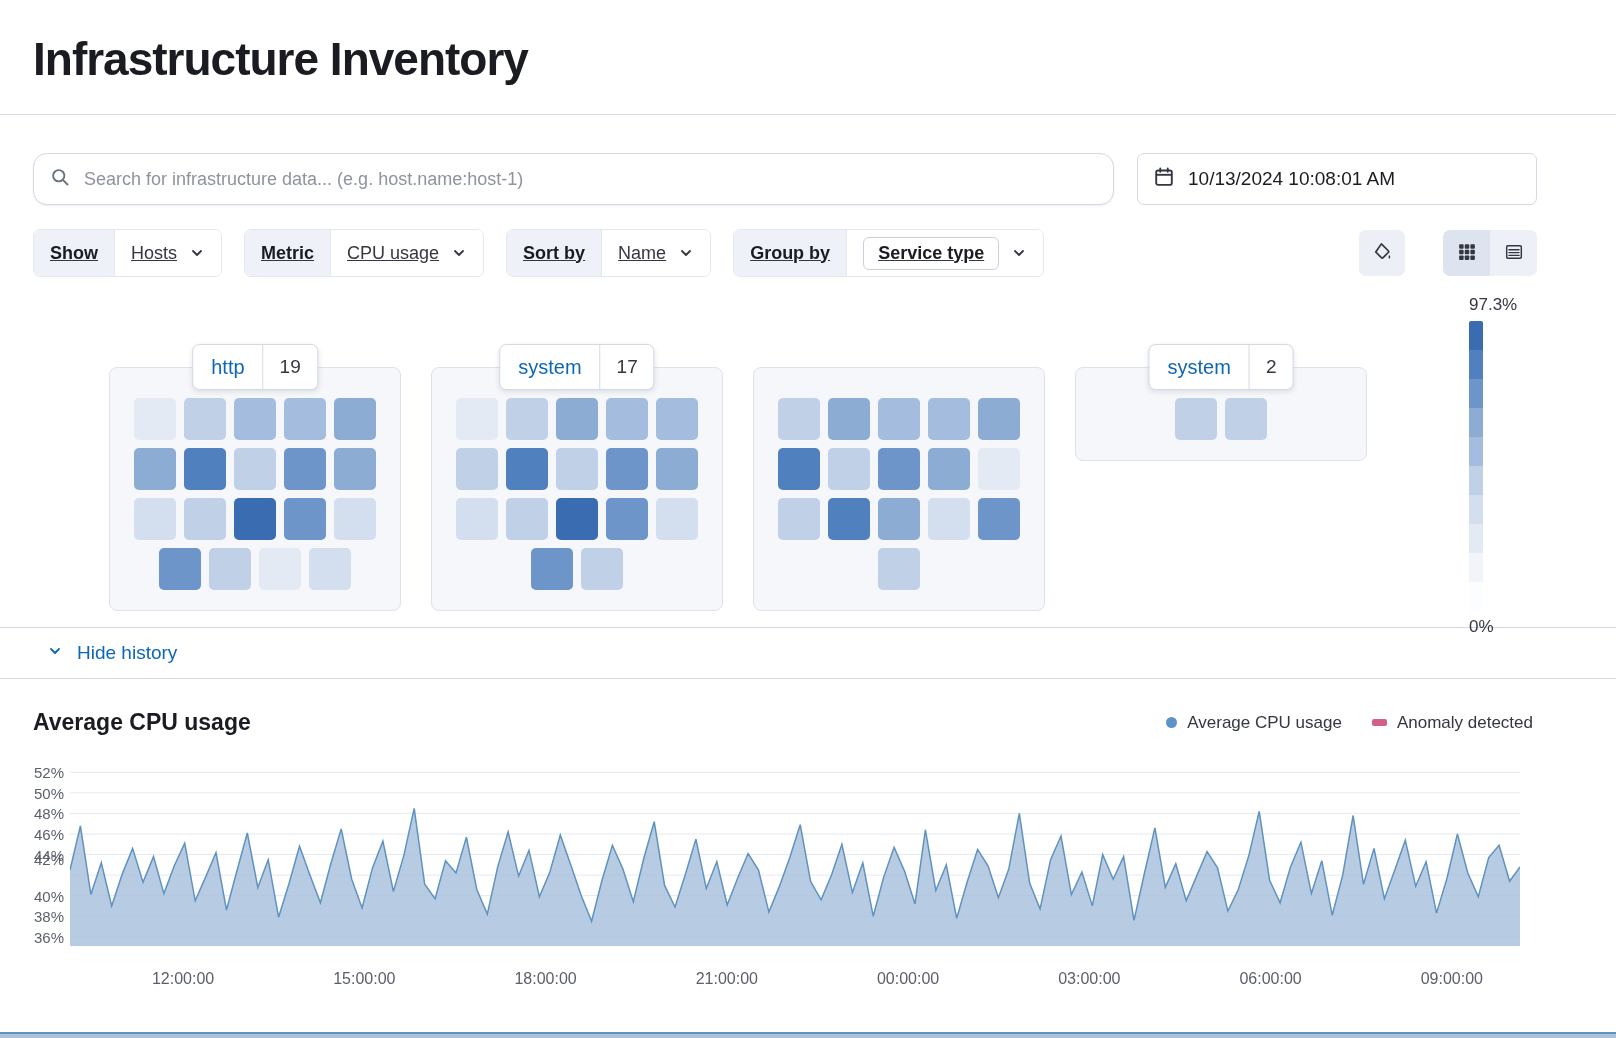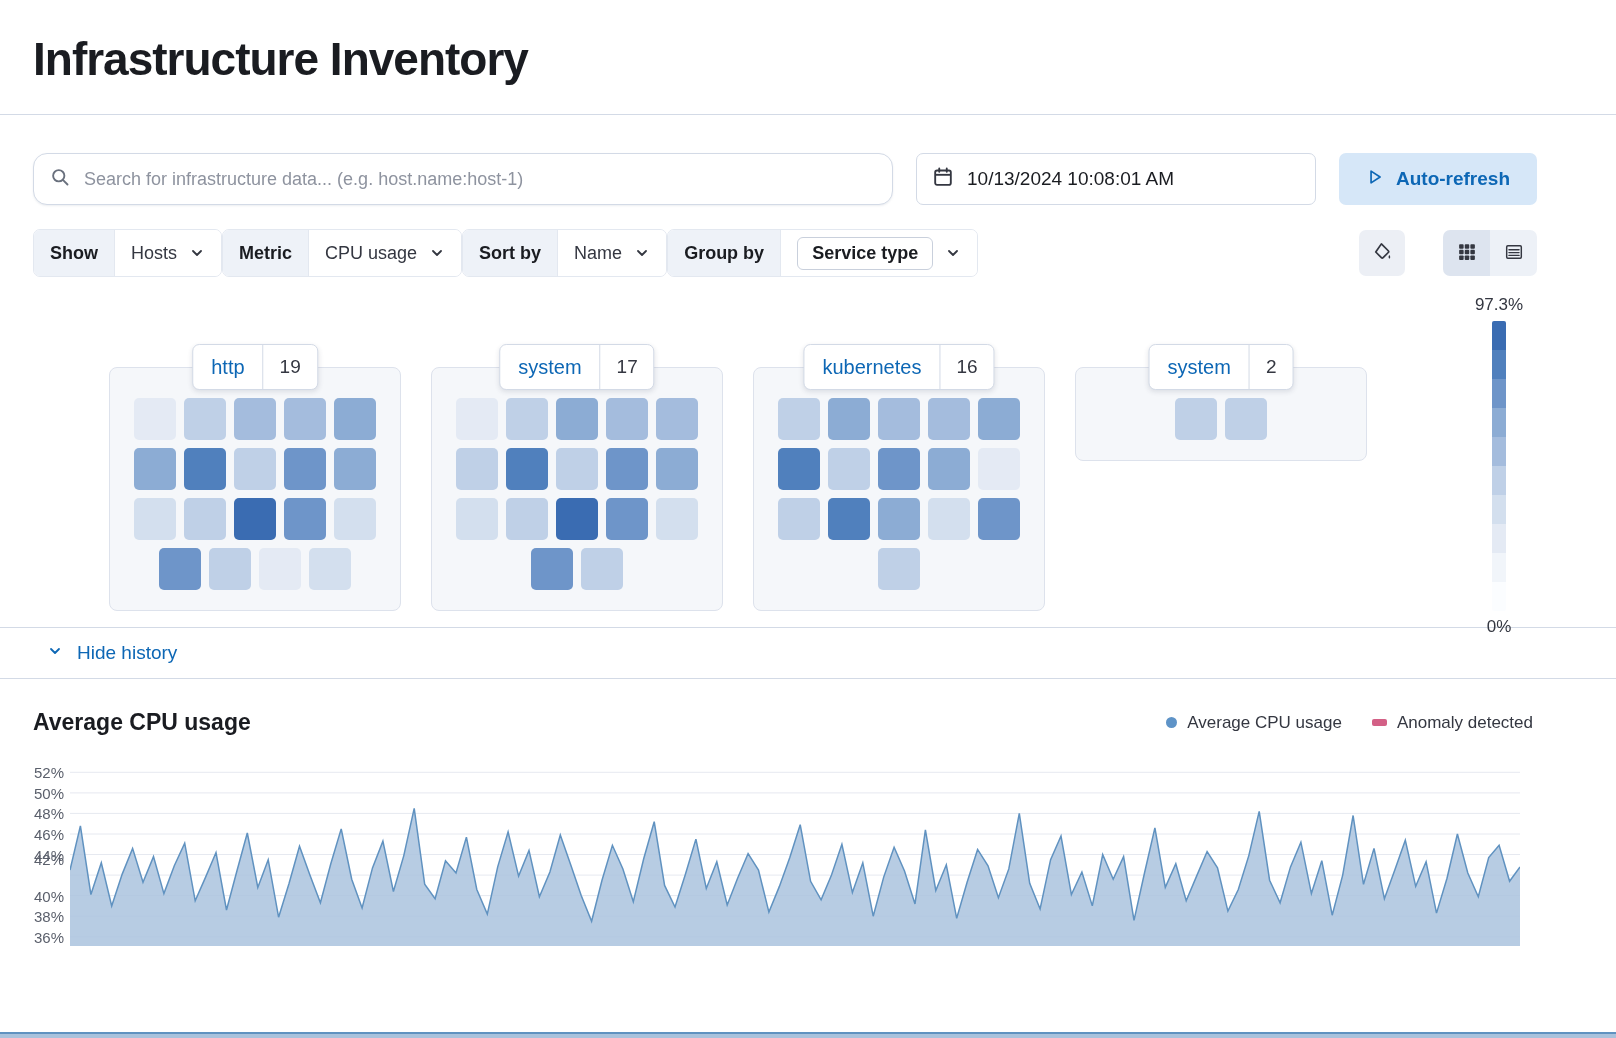--- a/index.html
+++ b/index.html
@@ -33,21 +33,21 @@
   input::placeholder { color:#8e939f; }
   .date-picker { width:400px; display:flex; align-items:center; gap:14px; background:#fff;
                  border:1px solid #d3dae6; border-radius:7px; padding:0 16px; font-size:19px;
                  color:#1a1c21; height:52px; }
   .auto-refresh { width:198px; display:flex; align-items:center; justify-content:center; gap:12px;
                   background:#d6e7f8; border:none; border-radius:7px; font-size:19px; font-weight:600;
                   color:#0d67b5; height:52px; }
 
   
   .filter-row { display:flex; align-items:center; padding:24px 79px 0 33px; }
-  .filters { display:flex; flex:1; }
+  .filters { display:flex; gap:22px; flex:1;text-decoration:underline; }
   .control { display:flex; align-items:stretch; height:48px; border-radius:7px; overflow:hidden;
              border:1px solid #e3e8f0; background:#fff; }
   .control .prepend { background:#eef2f8; color:#1a1c21; font-weight:700; display:flex;
                       align-items:center; padding:0 16px; font-size:18px; border-right:1px solid #e3e8f0; }
   .control .value { display:flex; align-items:center; gap:12px; padding:0 16px; font-size:18px;
                     color:#343741; font-weight:500; cursor:pointer; background:#fff; border:none; }
   .pill-btn { border:1px solid #c9d0dc; border-radius:6px; padding:5px 14px; font-weight:700;
               font-size:18px; color:#1a1c21; background:#fff; }
   .right-controls { display:flex; align-items:center; gap:38px; }
   .icon-btn { width:46px; height:46px; border-radius:7px; background:#eceff5; border:none;
@@ -67,21 +67,21 @@
   .group-row { display:flex; gap:8px; justify-content:center; }
   .host-square { width:42px; height:42px; border-radius:5px; cursor:pointer; }
   .group-pill { position:absolute; top:-24px; left:50%; transform:translateX(-50%);
                 display:flex; align-items:stretch; background:#fff; border:1px solid #d3dae6;
                 border-radius:7px; box-shadow:0 2px 5px rgba(40,50,70,0.12); height:46px; white-space:nowrap; }
   .group-name { display:flex; align-items:center; padding:0 18px; color:#0d67b5; font-size:20px;
                 font-weight:500; cursor:pointer; }
   .group-divider { width:1px; background:#d3dae6; }
   .group-count { display:flex; align-items:center; padding:0 16px; font-size:19px; color:#343741; }
   .scale { position:absolute; top:18px; right:87px; width:60px; display:flex; flex-direction:column;
-           align-items:center; gap:6px; }
+           align-items:flex-start; gap:6px; }
   .scale-bar { width:14px; height:290px; border-radius:2px; }
   .scale-label { font-size:17px; color:#343741; }
 
   
   .history-toggle { display:flex; align-items:center; gap:14px; height:52px;
                     border-top:1px solid #d3dae6; border-bottom:1px solid #d3dae6;
                     padding-left:47px; color:#0d67b5; font-size:19px; font-weight:500; cursor:pointer; }
 
   
   .chart-section { padding:30px 83px 0 33px; flex:1; }
@@ -120,28 +120,20 @@
   </div>
   <button class="date-picker">
     <span>
       <svg width="20" height="20" viewBox="0 0 16 16">
           <rect x="1.75" y="2.75" width="12.5" height="11.5" rx="1.5" fill="none" stroke="#343741" stroke-width="1.5"></rect>
           <path d="M1.75 6.25h12.5" stroke="#343741" stroke-width="1.5"></path>
           <path d="M5 1.2v2.6M11 1.2v2.6" stroke="#343741" stroke-width="1.5" stroke-linecap="round"></path>
         </svg>
     </span>
     <span>10/13/2024 10:08:01 AM</span>
-  </button>
-  <button class="auto-refresh">
-    <span>
-      <svg width="18" height="18" viewBox="0 0 16 16">
-          <path d="M4.5 2.8L12.5 8l-8 5.2Z" fill="none" stroke="#0d67b5" stroke-width="1.5" stroke-linejoin="round"></path>
-        </svg>
-    </span>
-    <span>Auto-refresh</span>
   </button>
 </div>
 
 <div class="filter-row">
   <div class="filters">
     <div class="control">
       <span class="prepend">Show</span>
       <button class="value">
         <span>Hosts</span>
         <svg class="chev" viewBox="0 0 16 16">
@@ -280,25 +272,20 @@
             <div class="host-square" style="background: rgb(110, 149, 201);"></div>
             <div class="host-square" style="background: rgb(211, 223, 238);"></div>
           </div>
           <div class="group-row">
             <div class="host-square" style="background: rgb(110, 149, 201);"></div>
             <div class="host-square" style="background: rgb(191, 208, 231);"></div>
           </div>
         </div>
       </div>
       <div class="waffle-group">
-        <div class="group-pill">
-          <span class="group-name">kubernetes</span>
-          <span class="group-divider"></span>
-          <span class="group-count">16</span>
-        </div>
         <div class="group-rows">
           <div class="group-row">
             <div class="host-square" style="background: rgb(191, 208, 231);"></div>
             <div class="host-square" style="background: rgb(140, 172, 212);"></div>
             <div class="host-square" style="background: rgb(164, 188, 221);"></div>
             <div class="host-square" style="background: rgb(164, 188, 221);"></div>
             <div class="host-square" style="background: rgb(140, 172, 212);"></div>
           </div>
           <div class="group-row">
             <div class="host-square" style="background: rgb(80, 128, 189);"></div>
@@ -381,16 +368,26 @@
         <line class="grid" x1="0" y1="53.4" x2="1450" y2="53.4"></line>
         <line class="grid" x1="0" y1="74.0" x2="1450" y2="74.0"></line>
         <line class="grid" x1="0" y1="94.5" x2="1450" y2="94.5"></line>
         <line class="grid" x1="0" y1="115.1" x2="1450" y2="115.1"></line>
         <line class="grid" x1="0" y1="135.6" x2="1450" y2="135.6"></line>
         <line class="grid" x1="0" y1="156.2" x2="1450" y2="156.2"></line>
         <line class="grid" x1="0" y1="176.8" x2="1450" y2="176.8"></line>
         <path d="M0.0,110.0 L10.4,65.8 L20.9,134.6 L31.3,102.8 L41.7,145.9 L52.2,114.1 L62.6,88.4 L73.0,122.3 L83.5,96.6 L93.9,133.6 L104.3,105.8 L114.7,83.2 L125.2,140.8 L135.6,117.1 L146.0,92.5 L156.5,150.0 L166.9,111.0 L177.3,73.0 L187.8,127.4 L198.2,99.7 L208.6,157.2 L219.1,123.3 L229.5,86.3 L239.9,115.1 L250.4,142.8 L260.8,103.8 L271.2,68.9 L281.7,119.2 L292.1,148.0 L302.5,107.9 L312.9,81.2 L323.4,131.5 L333.8,95.6 L344.2,48.3 L354.7,124.3 L365.1,138.7 L375.5,100.7 L386.0,113.0 L396.4,77.1 L406.8,129.5 L417.3,154.1 L427.7,106.9 L438.1,71.9 L448.6,116.1 L459.0,90.4 L469.4,136.7 L479.9,112.0 L490.3,75.0 L500.7,104.8 L511.2,135.6 L521.6,161.3 L532.0,120.2 L542.4,85.3 L552.9,108.9 L563.3,141.8 L573.7,98.7 L584.2,61.7 L594.6,125.4 L605.0,147.0 L615.5,114.1 L625.9,79.1 L636.3,128.5 L646.8,101.7 L657.2,144.9 L667.6,118.2 L678.1,93.5 L688.5,110.0 L698.9,152.1 L709.4,126.4 L719.8,97.6 L730.2,64.7 L740.6,121.3 L751.1,139.8 L761.5,115.1 L771.9,84.3 L782.4,132.6 L792.8,102.8 L803.2,156.2 L813.7,117.1 L824.1,87.3 L834.5,111.0 L845.0,143.9 L855.4,69.9 L865.8,130.5 L876.3,104.8 L886.7,158.3 L897.1,122.3 L907.6,89.4 L918.0,105.8 L928.4,137.7 L938.8,108.9 L949.3,53.4 L959.7,123.3 L970.1,149.0 L980.6,99.7 L991.0,76.0 L1001.4,134.6 L1011.9,112.0 L1022.3,145.9 L1032.7,94.5 L1043.2,119.2 L1053.6,96.6 L1064.0,160.3 L1074.5,113.0 L1084.9,67.8 L1095.3,127.4 L1105.8,103.8 L1116.2,140.8 L1126.6,116.1 L1137.1,91.5 L1147.5,107.9 L1157.9,151.1 L1168.3,129.5 L1178.8,95.6 L1189.2,51.4 L1199.6,120.2 L1210.1,142.8 L1220.5,106.9 L1230.9,82.2 L1241.4,133.6 L1251.8,100.7 L1262.2,155.2 L1272.7,115.1 L1283.1,55.5 L1293.5,124.3 L1304.0,88.4 L1314.4,138.7 L1324.8,110.0 L1335.3,80.2 L1345.7,126.4 L1356.1,101.7 L1366.5,153.1 L1377.0,118.2 L1387.4,74.0 L1397.8,113.0 L1408.3,136.7 L1418.7,97.6 L1429.1,85.3 L1439.6,121.3 L1450.0,106.9 L1450,186 L0,186 Z" fill="#aac3de" fill-opacity="0.85" stroke="none"></path>
         <path d="M0.0,110.0 L10.4,65.8 L20.9,134.6 L31.3,102.8 L41.7,145.9 L52.2,114.1 L62.6,88.4 L73.0,122.3 L83.5,96.6 L93.9,133.6 L104.3,105.8 L114.7,83.2 L125.2,140.8 L135.6,117.1 L146.0,92.5 L156.5,150.0 L166.9,111.0 L177.3,73.0 L187.8,127.4 L198.2,99.7 L208.6,157.2 L219.1,123.3 L229.5,86.3 L239.9,115.1 L250.4,142.8 L260.8,103.8 L271.2,68.9 L281.7,119.2 L292.1,148.0 L302.5,107.9 L312.9,81.2 L323.4,131.5 L333.8,95.6 L344.2,48.3 L354.7,124.3 L365.1,138.7 L375.5,100.7 L386.0,113.0 L396.4,77.1 L406.8,129.5 L417.3,154.1 L427.7,106.9 L438.1,71.9 L448.6,116.1 L459.0,90.4 L469.4,136.7 L479.9,112.0 L490.3,75.0 L500.7,104.8 L511.2,135.6 L521.6,161.3 L532.0,120.2 L542.4,85.3 L552.9,108.9 L563.3,141.8 L573.7,98.7 L584.2,61.7 L594.6,125.4 L605.0,147.0 L615.5,114.1 L625.9,79.1 L636.3,128.5 L646.8,101.7 L657.2,144.9 L667.6,118.2 L678.1,93.5 L688.5,110.0 L698.9,152.1 L709.4,126.4 L719.8,97.6 L730.2,64.7 L740.6,121.3 L751.1,139.8 L761.5,115.1 L771.9,84.3 L782.4,132.6 L792.8,102.8 L803.2,156.2 L813.7,117.1 L824.1,87.3 L834.5,111.0 L845.0,143.9 L855.4,69.9 L865.8,130.5 L876.3,104.8 L886.7,158.3 L897.1,122.3 L907.6,89.4 L918.0,105.8 L928.4,137.7 L938.8,108.9 L949.3,53.4 L959.7,123.3 L970.1,149.0 L980.6,99.7 L991.0,76.0 L1001.4,134.6 L1011.9,112.0 L1022.3,145.9 L1032.7,94.5 L1043.2,119.2 L1053.6,96.6 L1064.0,160.3 L1074.5,113.0 L1084.9,67.8 L1095.3,127.4 L1105.8,103.8 L1116.2,140.8 L1126.6,116.1 L1137.1,91.5 L1147.5,107.9 L1157.9,151.1 L1168.3,129.5 L1178.8,95.6 L1189.2,51.4 L1199.6,120.2 L1210.1,142.8 L1220.5,106.9 L1230.9,82.2 L1241.4,133.6 L1251.8,100.7 L1262.2,155.2 L1272.7,115.1 L1283.1,55.5 L1293.5,124.3 L1304.0,88.4 L1314.4,138.7 L1324.8,110.0 L1335.3,80.2 L1345.7,126.4 L1356.1,101.7 L1366.5,153.1 L1377.0,118.2 L1387.4,74.0 L1397.8,113.0 L1408.3,136.7 L1418.7,97.6 L1429.1,85.3 L1439.6,121.3 L1450.0,106.9" fill="none" stroke="#6092c0" stroke-width="1.5"></path>
       </svg>
+    <div class="x-labels">
+        <div class="xlab" style="left: 113.1px;">12:00:00</div>
+        <div class="xlab" style="left: 294.35px;">15:00:00</div>
+        <div class="xlab" style="left: 475.6px;">18:00:00</div>
+        <div class="xlab" style="left: 656.85px;">21:00:00</div>
+        <div class="xlab" style="left: 838.1px;">00:00:00</div>
+        <div class="xlab" style="left: 1019.35px;">03:00:00</div>
+        <div class="xlab" style="left: 1200.6px;">06:00:00</div>
+        <div class="xlab" style="left: 1381.85px;">09:00:00</div>
+      </div>
   </div>
 </div>
 
 <div class="sliver"></div>
 
 </body></html>

